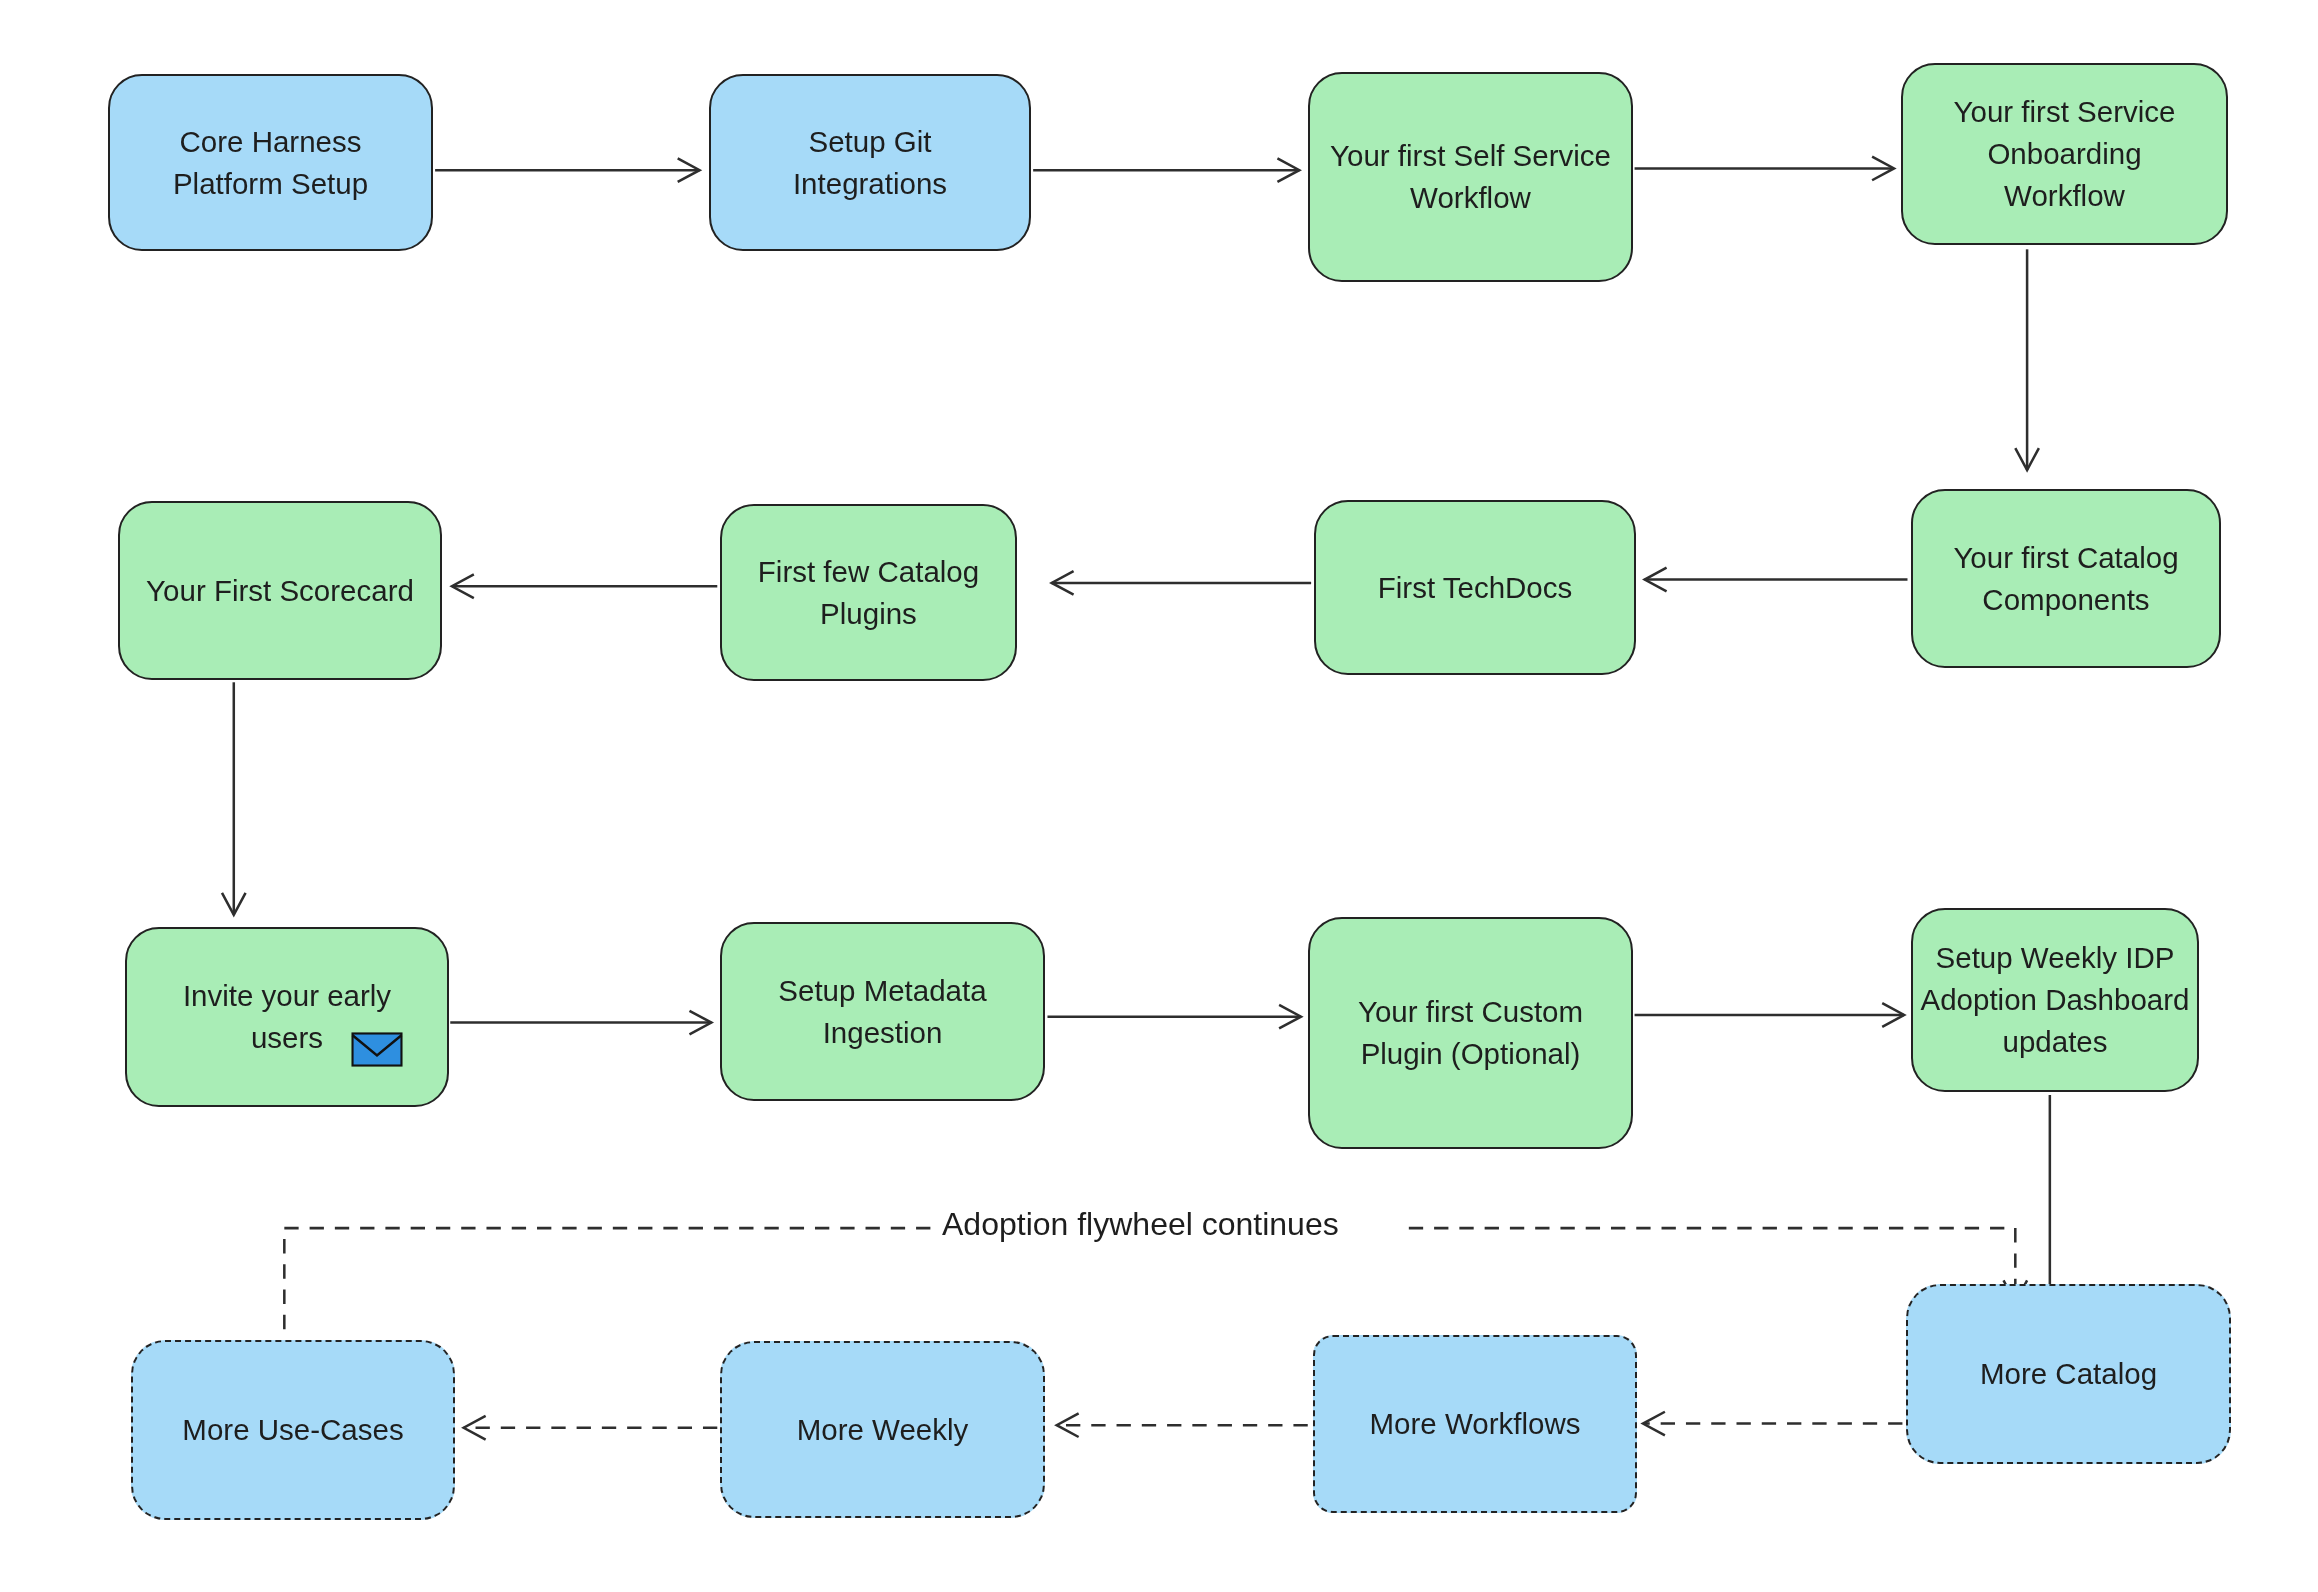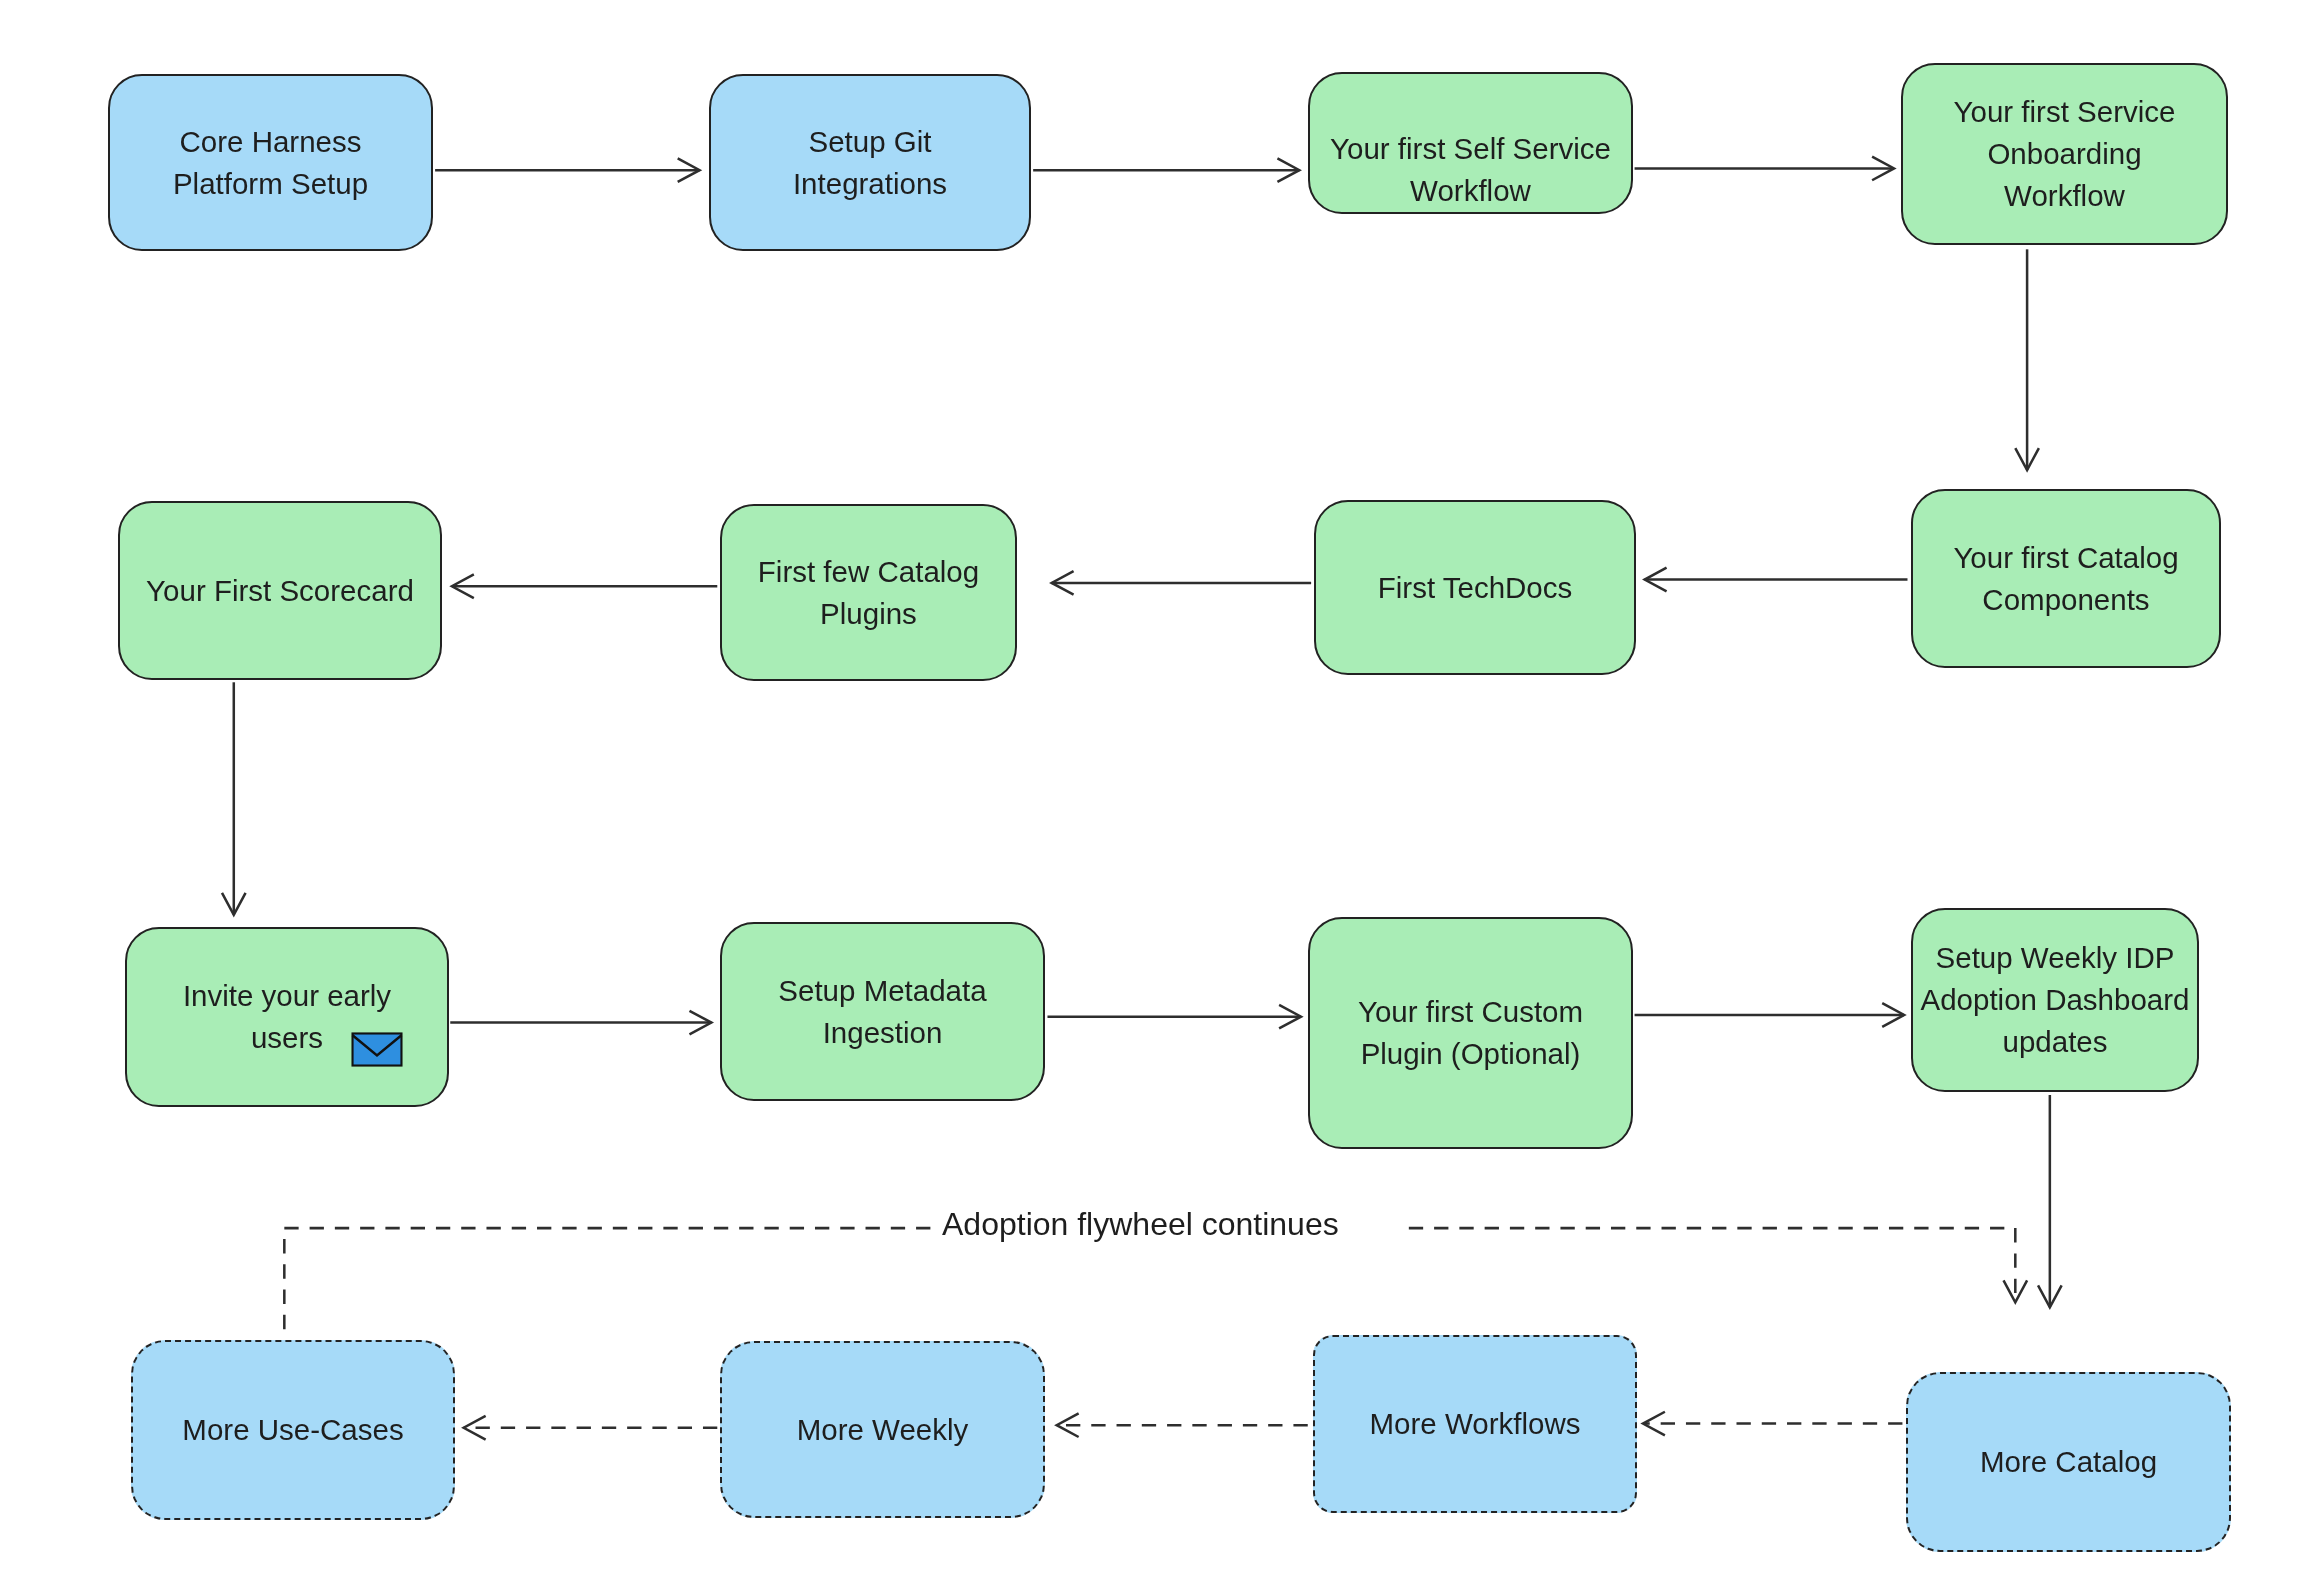--- a/index.html
+++ b/index.html
@@ -87,21 +87,21 @@
   </svg>
 
   <div class="node blue-solid" style="left:108px;top:74px;width:325px;height:177px;">
     <span class="label">Core Harness
 Platform Setup</span>
   </div>
   <div class="node blue-solid" style="left:709px;top:74px;width:322px;height:177px;">
     <span class="label">Setup Git
 Integrations</span>
   </div>
-  <div class="node green-solid" style="left:1308px;top:72px;width:325px;height:142px;align-items:flex-end;">
+  <div class="node green-solid" style="left:1308px;top:72px;width:325px;height:210px;">
     <span class="label">Your first Self Service
 Workflow</span>
   </div>
   <div class="node green-solid" style="left:1901px;top:63px;width:327px;height:182px;">
     <span class="label">Your first Service
 Onboarding
 Workflow</span>
   </div>
 
   <div class="node green-solid" style="left:118px;top:501px;width:324px;height:179px;">
@@ -145,18 +145,18 @@
 
   <div class="node blue-dashed" style="left:131px;top:1340px;width:324px;height:180px;">
     <span class="label">More Use-Cases</span>
   </div>
   <div class="node blue-dashed" style="left:720px;top:1341px;width:325px;height:177px;">
     <span class="label">More Weekly</span>
   </div>
   <div class="node blue-dashed" style="left:1313px;top:1335px;width:324px;height:178px;border-radius:20px;">
     <span class="label">More Workflows</span>
   </div>
-  <div class="node blue-dashed" style="left:1906px;top:1372px;width:325px;height:180px;">
+  <div class="node blue-dashed" style="left:1906px;top:1284px;width:325px;height:180px;">
     <span class="label">More Catalog</span>
   </div>
 
 </div>
 
 
 </body></html>

